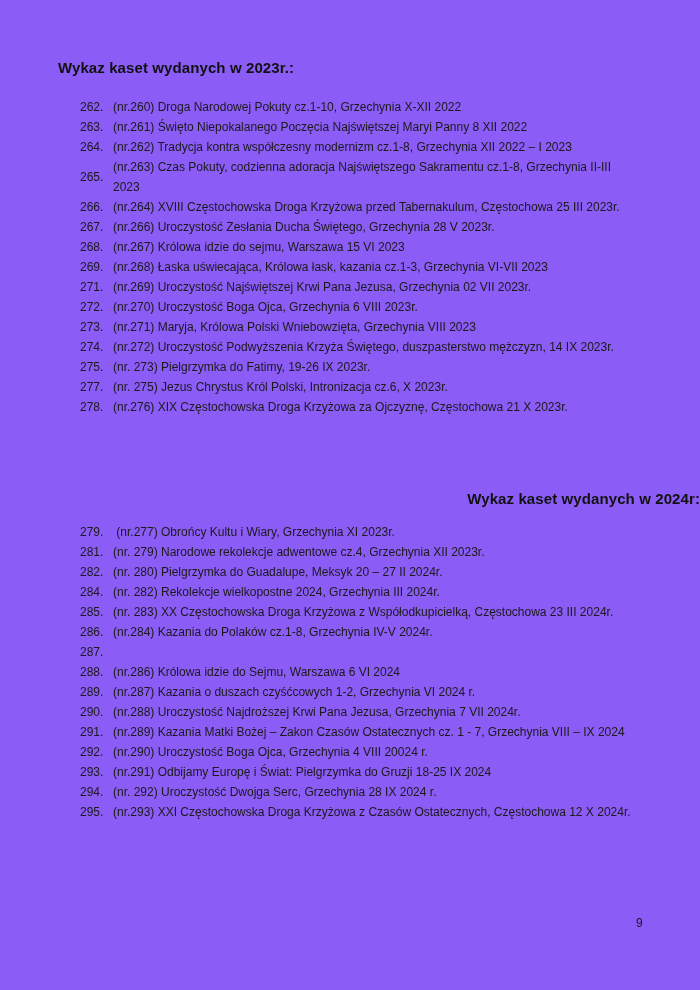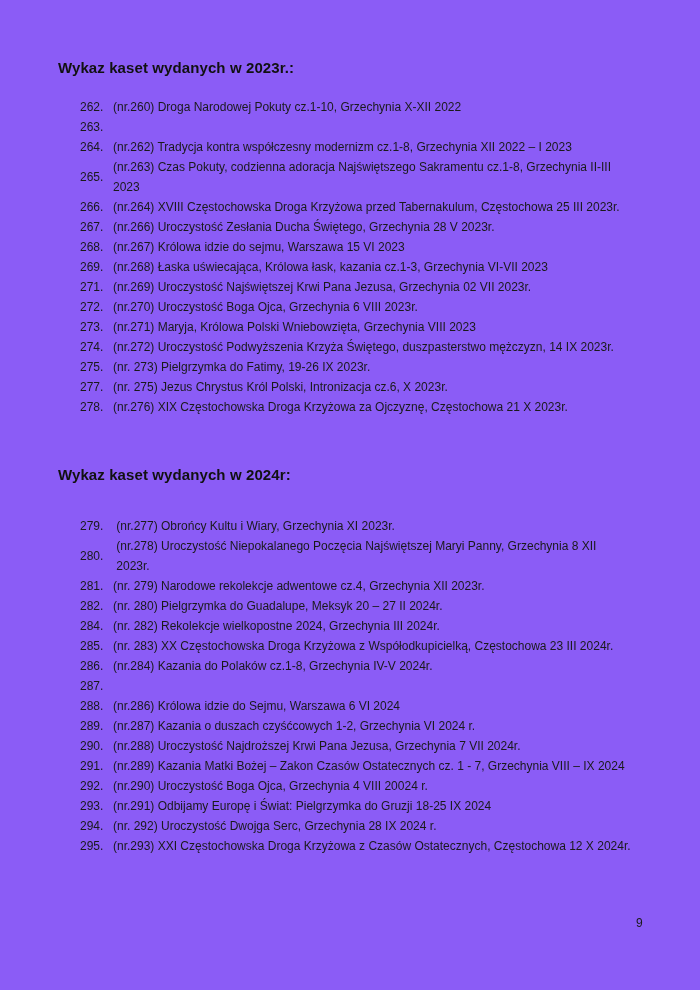--- a/index.html
+++ b/index.html
@@ -18,27 +18,27 @@
   }
   h2.section-title {
     margin: 0 0 0 58px;
     font-size: 15px;
     line-height: 20px;
     font-weight: bold;
     color: #111111;
     letter-spacing: 0.1px;
   }
   .section-2023 h2.section-title { margin-top: 58px; }
-  .section-2024 h2.section-title { margin-top: 48px; }
+  .section-2024 h2.section-title { margin-top: 72px; text-align: right; }
   ol.item-list {
     list-style: none;
     margin: 19px 0 0 80px;
     padding: 0;
   }
-  .section-2024 ol.item-list { margin-top: 31px; }
+  .section-2024 ol.item-list { margin-top: 13px; }
   ol.item-list li.row {
     display: flex;
     align-items: center;
     font-size: 12px;
     line-height: 20px;
   }
   .num {
     flex: 0 0 33px;
     width: 33px;
   }
@@ -63,20 +63,21 @@
 
   <section class="section-2023">
     <h2 class="section-title">Wykaz kaset wydanych w 2023r.:</h2>
     <ol class="item-list">
         <li class="row">
           <span class="num">262.</span>
           <span class="text">(nr.260) Droga Narodowej Pokuty cz.1-10, Grzechynia X-XII 2022</span>
         </li>
         <li class="row">
           <span class="num">263.</span>
+          <span class="text">(nr.261) Święto Niepokalanego Poczęcia Najświętszej Maryi Panny 8 XII 2022</span>
         </li>
         <li class="row">
           <span class="num">264.</span>
           <span class="text">(nr.262) Tradycja kontra współczesny modernizm cz.1-8, Grzechynia XII 2022 – I 2023</span>
         </li>
         <li class="row">
           <span class="num">265.</span>
           <span class="text">(nr.263) Czas Pokuty, codzienna adoracja Najświętszego Sakramentu cz.1-8, Grzechynia II-III
 2023</span>
         </li>
@@ -128,25 +129,20 @@
   </section>
 
   <section class="section-2024">
     <h2 class="section-title">Wykaz kaset wydanych w 2024r:</h2>
     <ol class="item-list">
         <li class="row">
           <span class="num">279.</span>
           <span class="text"> (nr.277) Obrońcy Kultu i Wiary, Grzechynia XI 2023r.</span>
         </li>
         <li class="row">
-          <span class="num">280.</span>
-          <span class="text"> (nr.278) Uroczystość Niepokalanego Poczęcia Najświętszej Maryi Panny, Grzechynia 8 XII
- 2023r.</span>
-        </li>
-        <li class="row">
           <span class="num">281.</span>
           <span class="text">(nr. 279) Narodowe rekolekcje adwentowe cz.4, Grzechynia XII 2023r.</span>
         </li>
         <li class="row">
           <span class="num">282.</span>
           <span class="text">(nr. 280) Pielgrzymka do Guadalupe, Meksyk 20 – 27 II 2024r.</span>
         </li>
         <li class="row">
           <span class="num">284.</span>
           <span class="text">(nr. 282) Rekolekcje wielkopostne 2024, Grzechynia III 2024r.</span>

